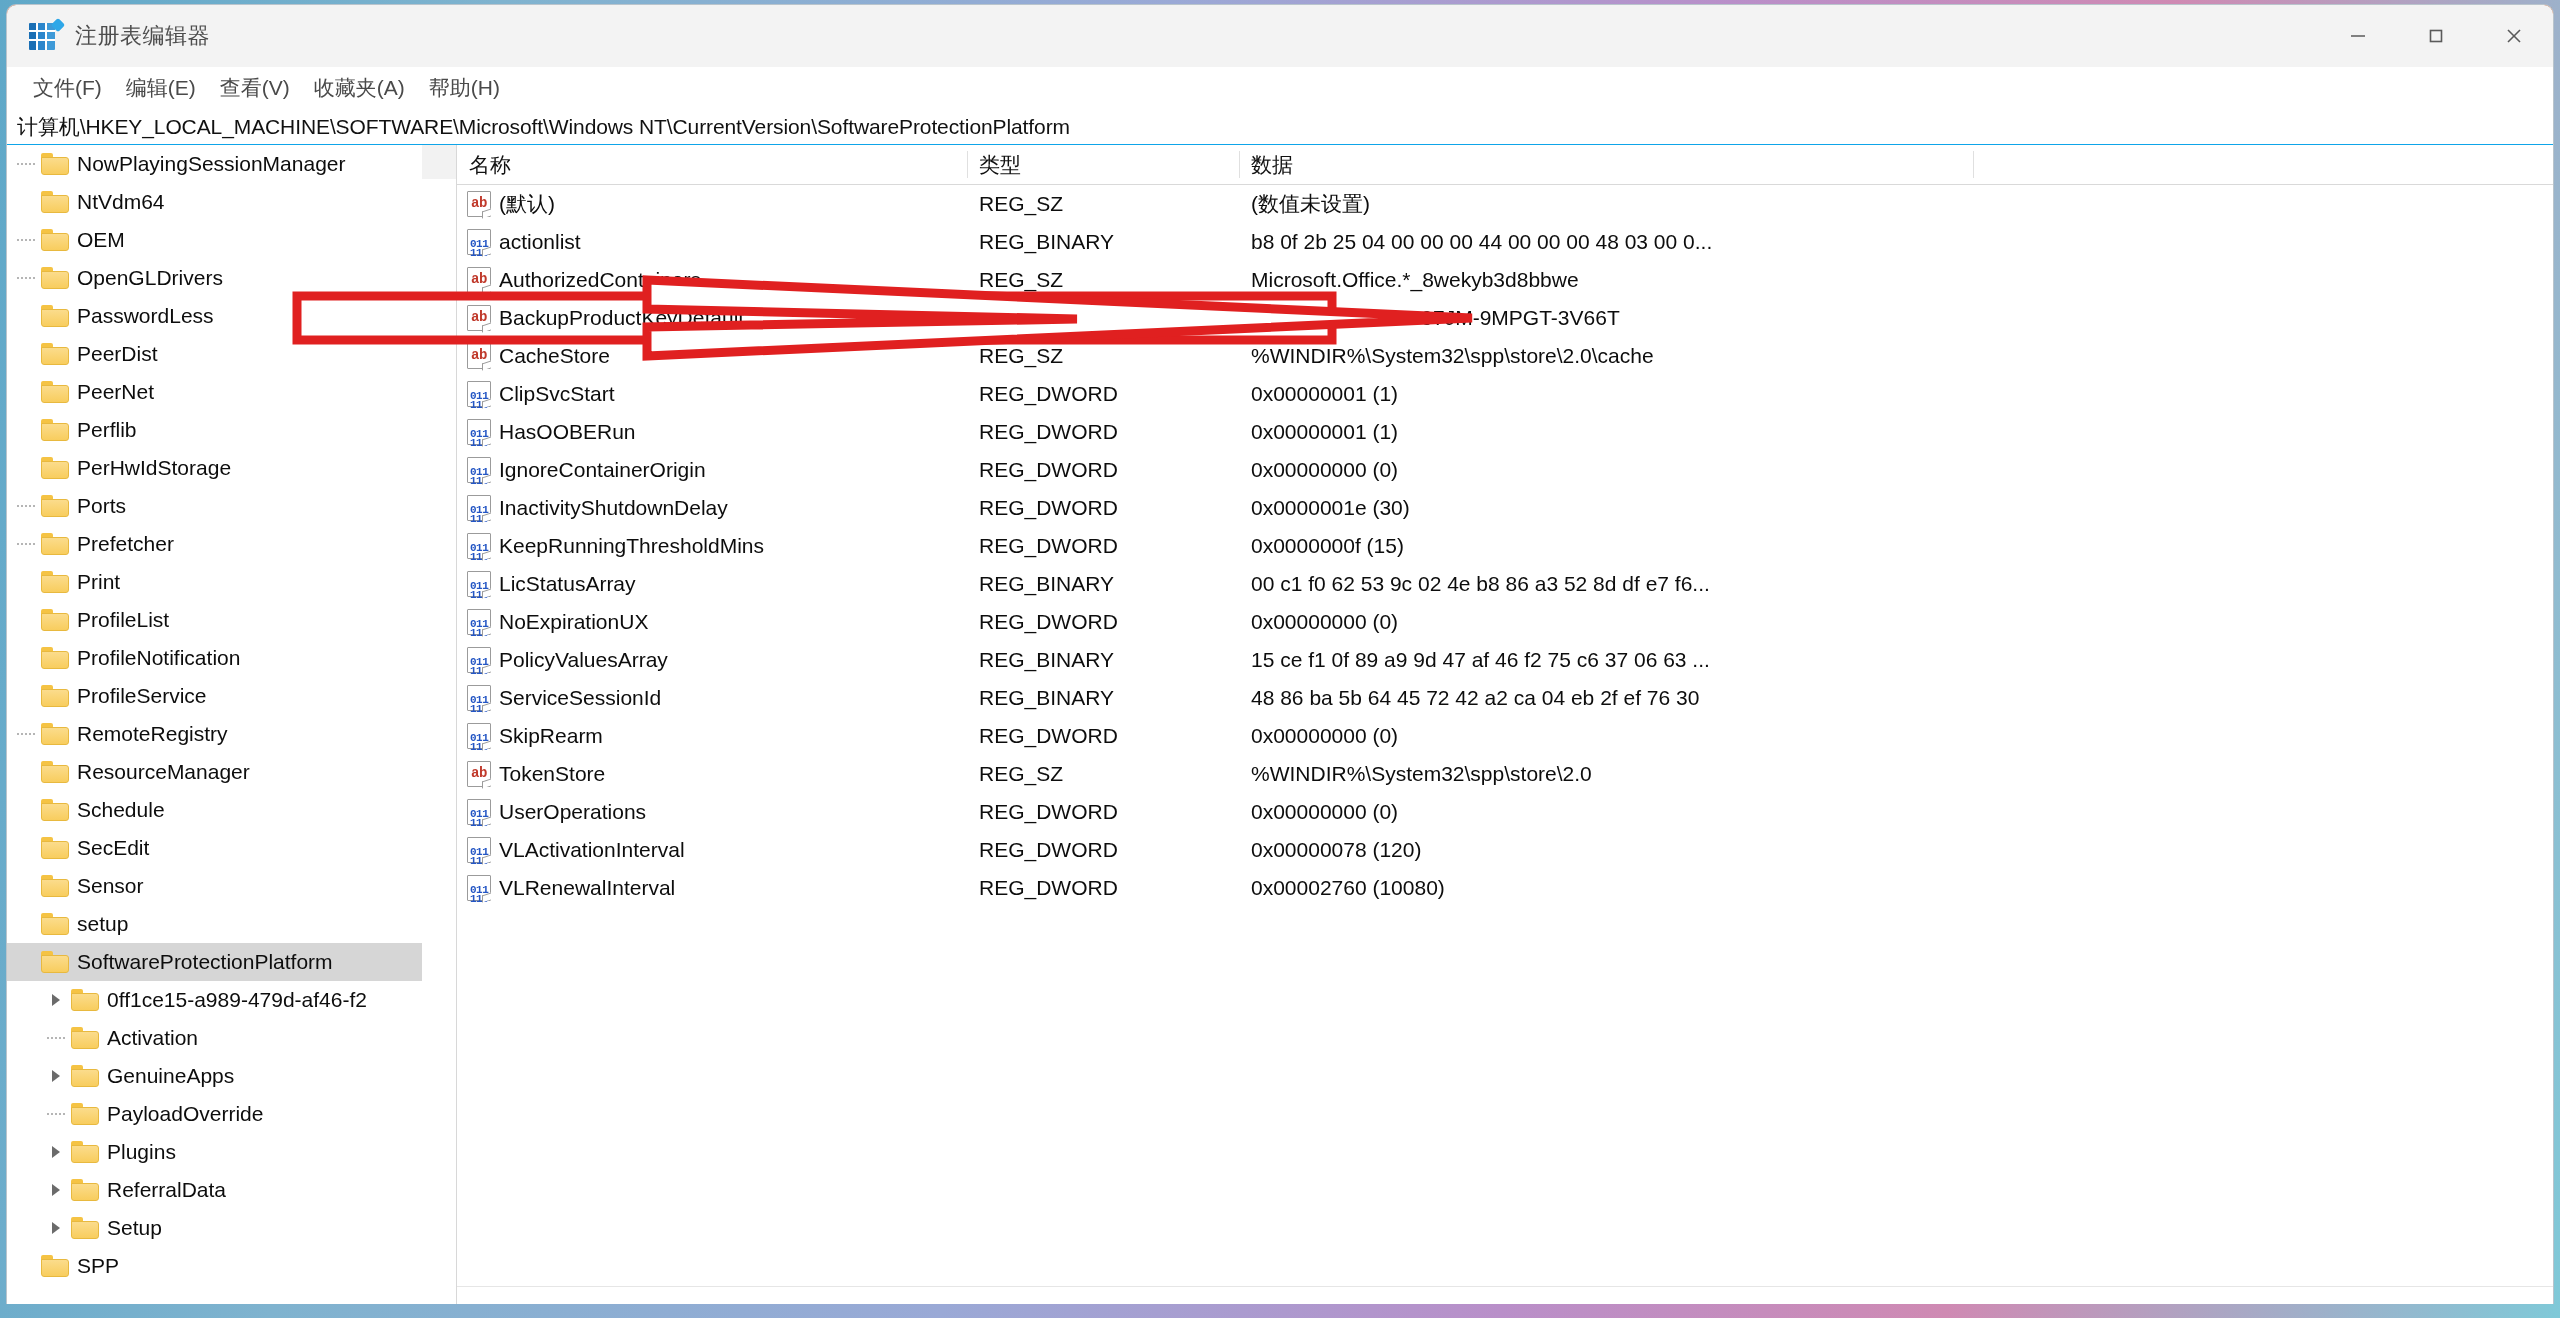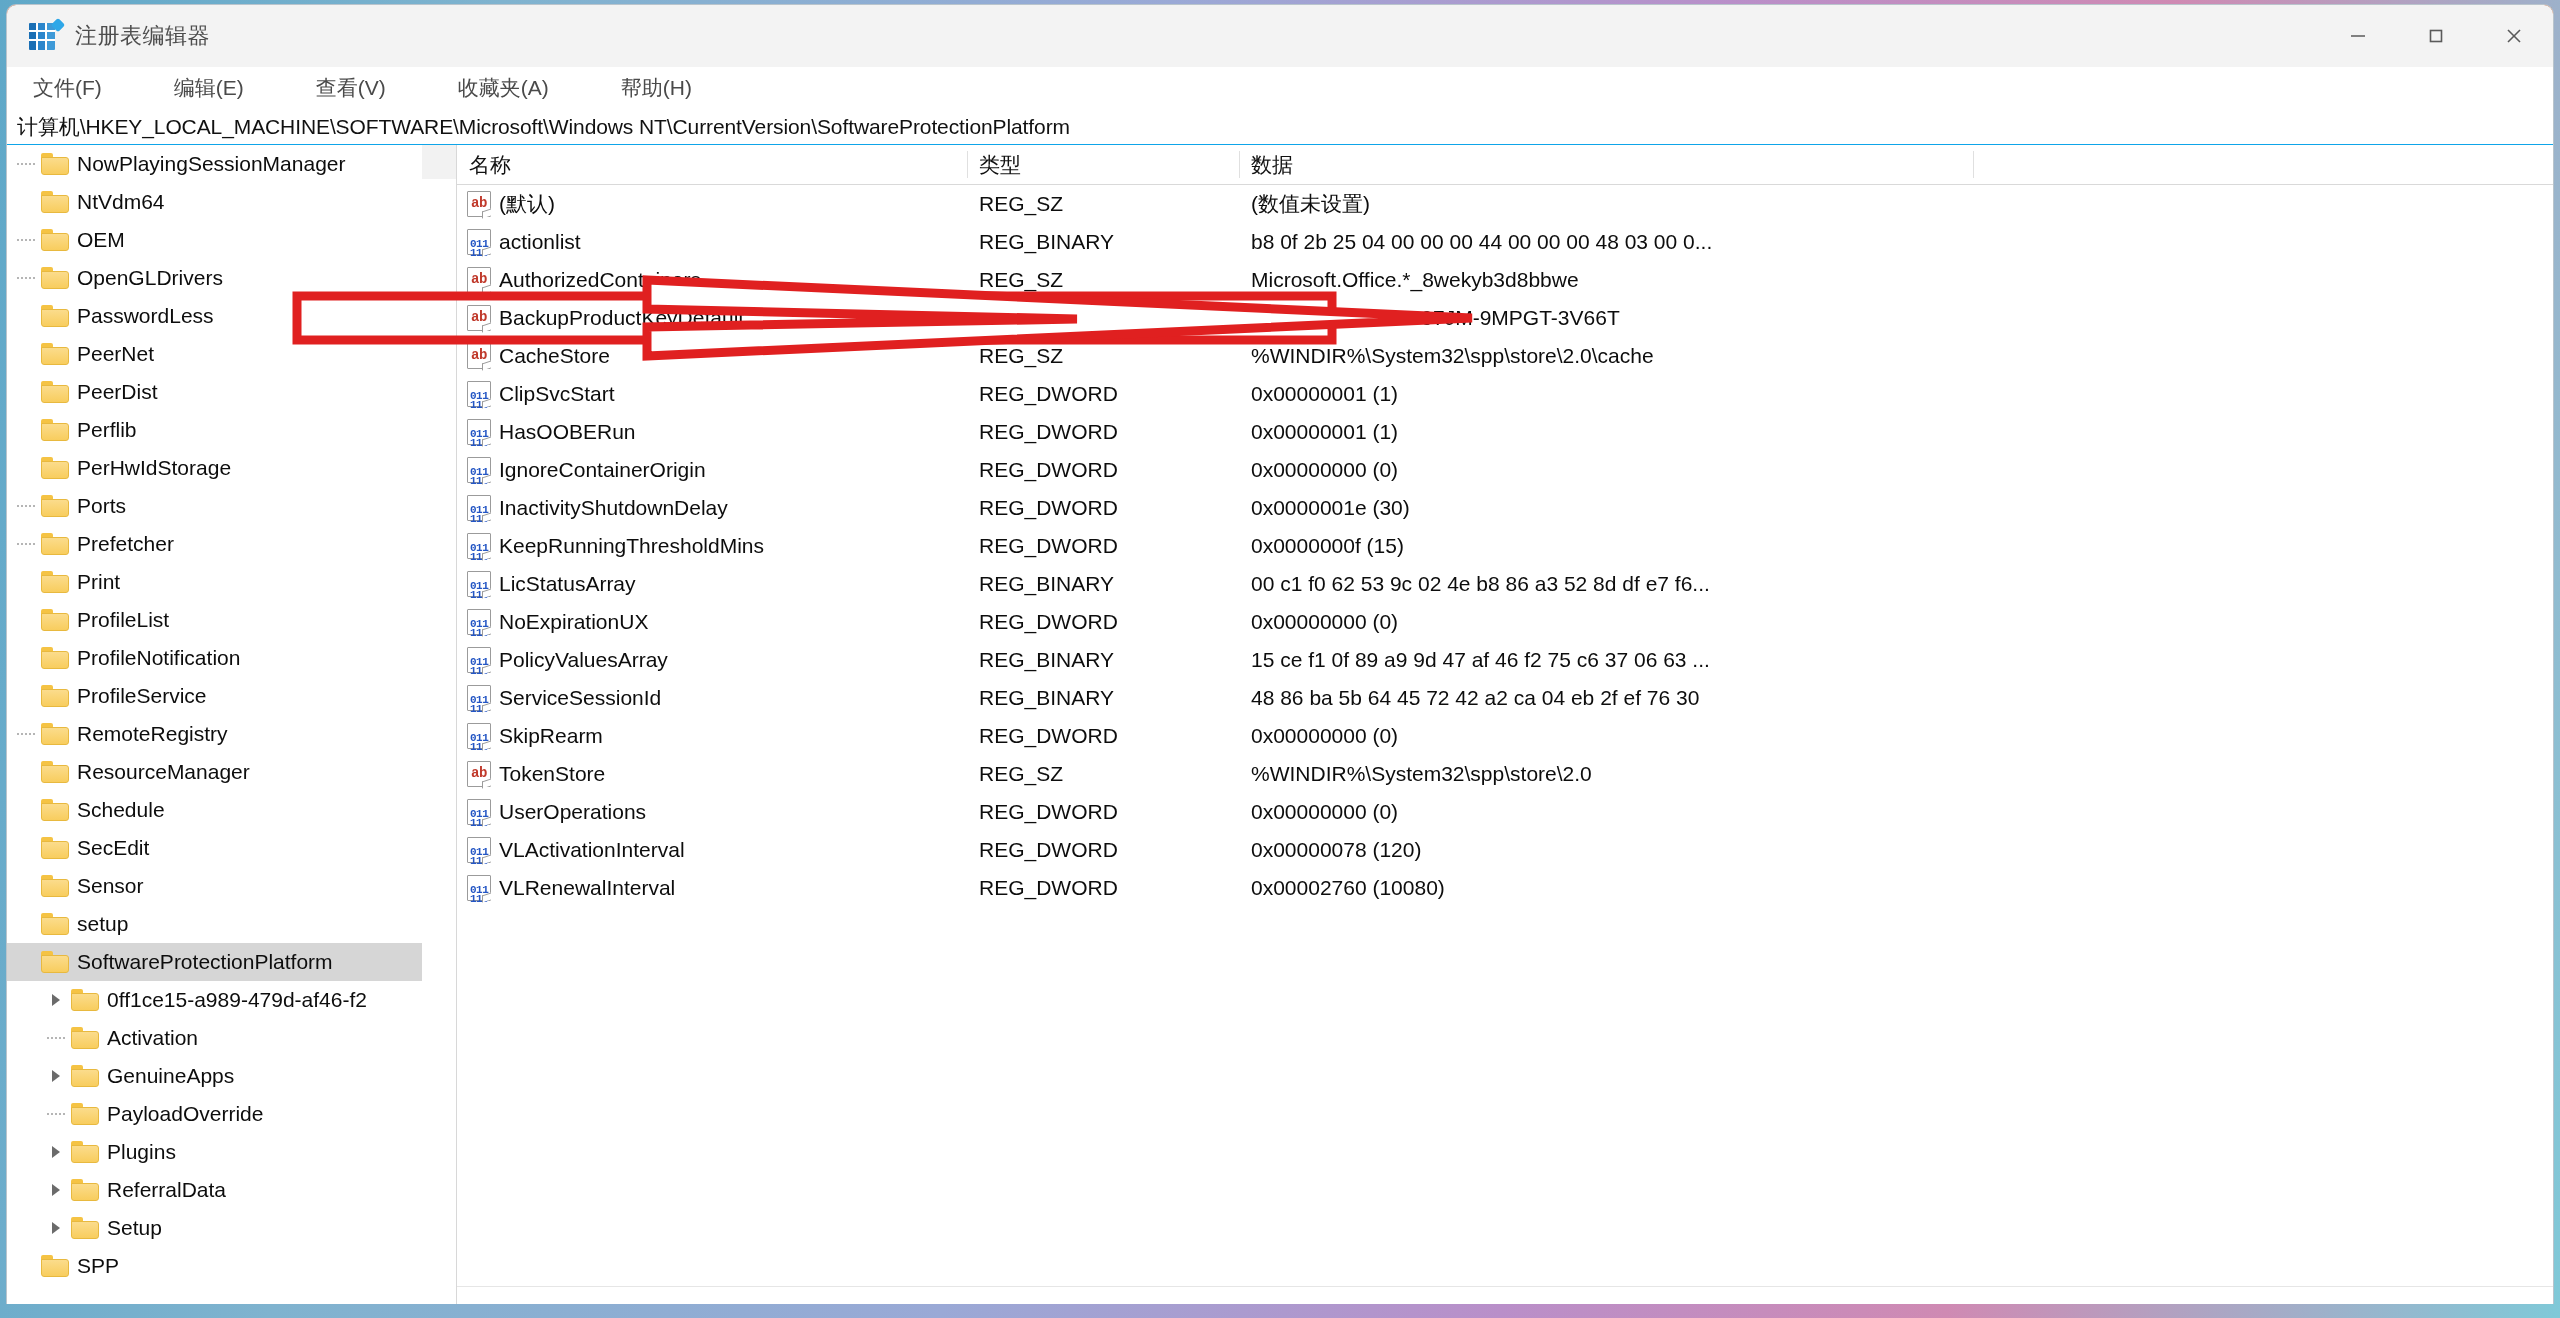--- a/index.html
+++ b/index.html
@@ -81,21 +81,20 @@
   .winbtn svg { display: block; }
 
   
   .menubar {
     height: 42px;
     background: #ffffff;
     display: flex;
     align-items: center;
     padding-left: 14px;
     flex: 0 0 auto;
-    gap: 48px;
   }
   .menu-item {
     font-size: 21px;
     color: #4a4a4a;
     padding: 4px 12px;
     white-space: nowrap;
   }
 
   
   .addressbar {
@@ -377,29 +376,29 @@
               <div class="body"></div>
             </div>
             <div class="tree-label">PasswordLess</div>
           </div>
           <div class="tree-row">
             <div class="tw"></div>
             <div class="folder">
               <div class="tab"></div>
               <div class="body"></div>
             </div>
+            <div class="tree-label">PeerDist</div>
+          </div>
+          <div class="tree-row">
+            <div class="tw"></div>
+            <div class="folder">
+              <div class="tab"></div>
+              <div class="body"></div>
+            </div>
             <div class="tree-label">PeerNet</div>
-          </div>
-          <div class="tree-row">
-            <div class="tw"></div>
-            <div class="folder">
-              <div class="tab"></div>
-              <div class="body"></div>
-            </div>
-            <div class="tree-label">PeerDist</div>
           </div>
           <div class="tree-row">
             <div class="tw"></div>
             <div class="folder">
               <div class="tab"></div>
               <div class="body"></div>
             </div>
             <div class="tree-label">Perflib</div>
           </div>
           <div class="tree-row">

